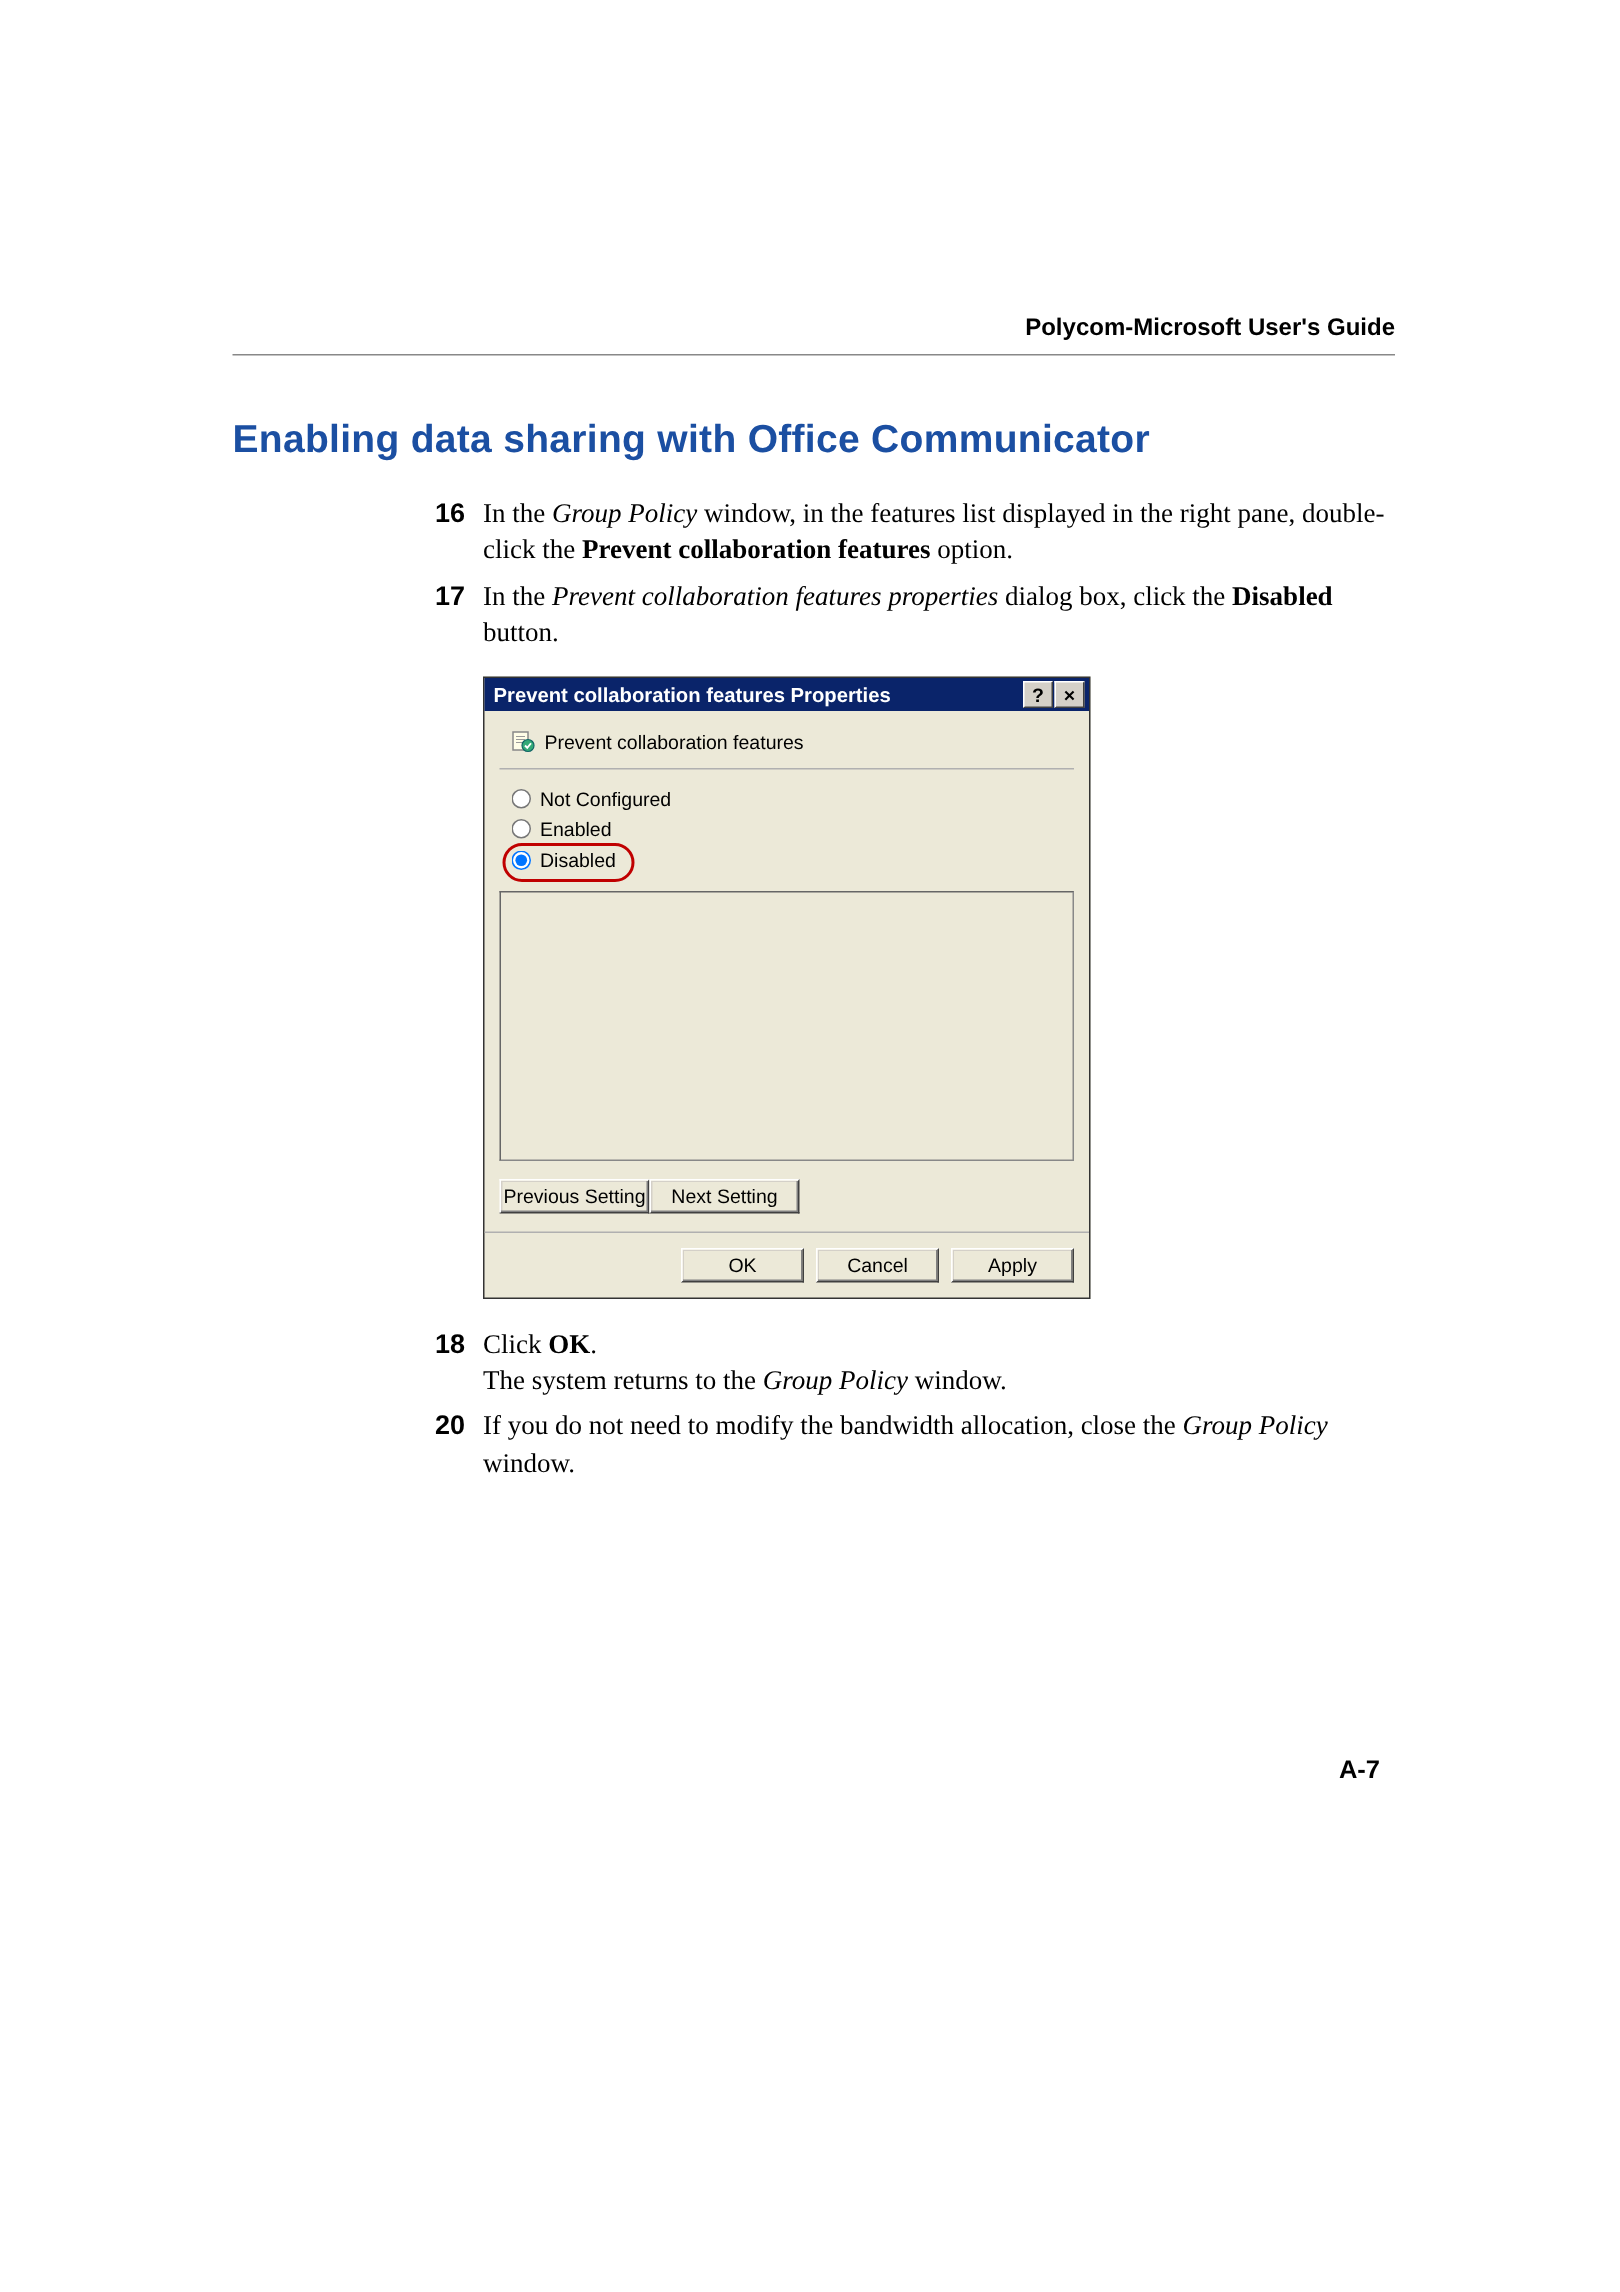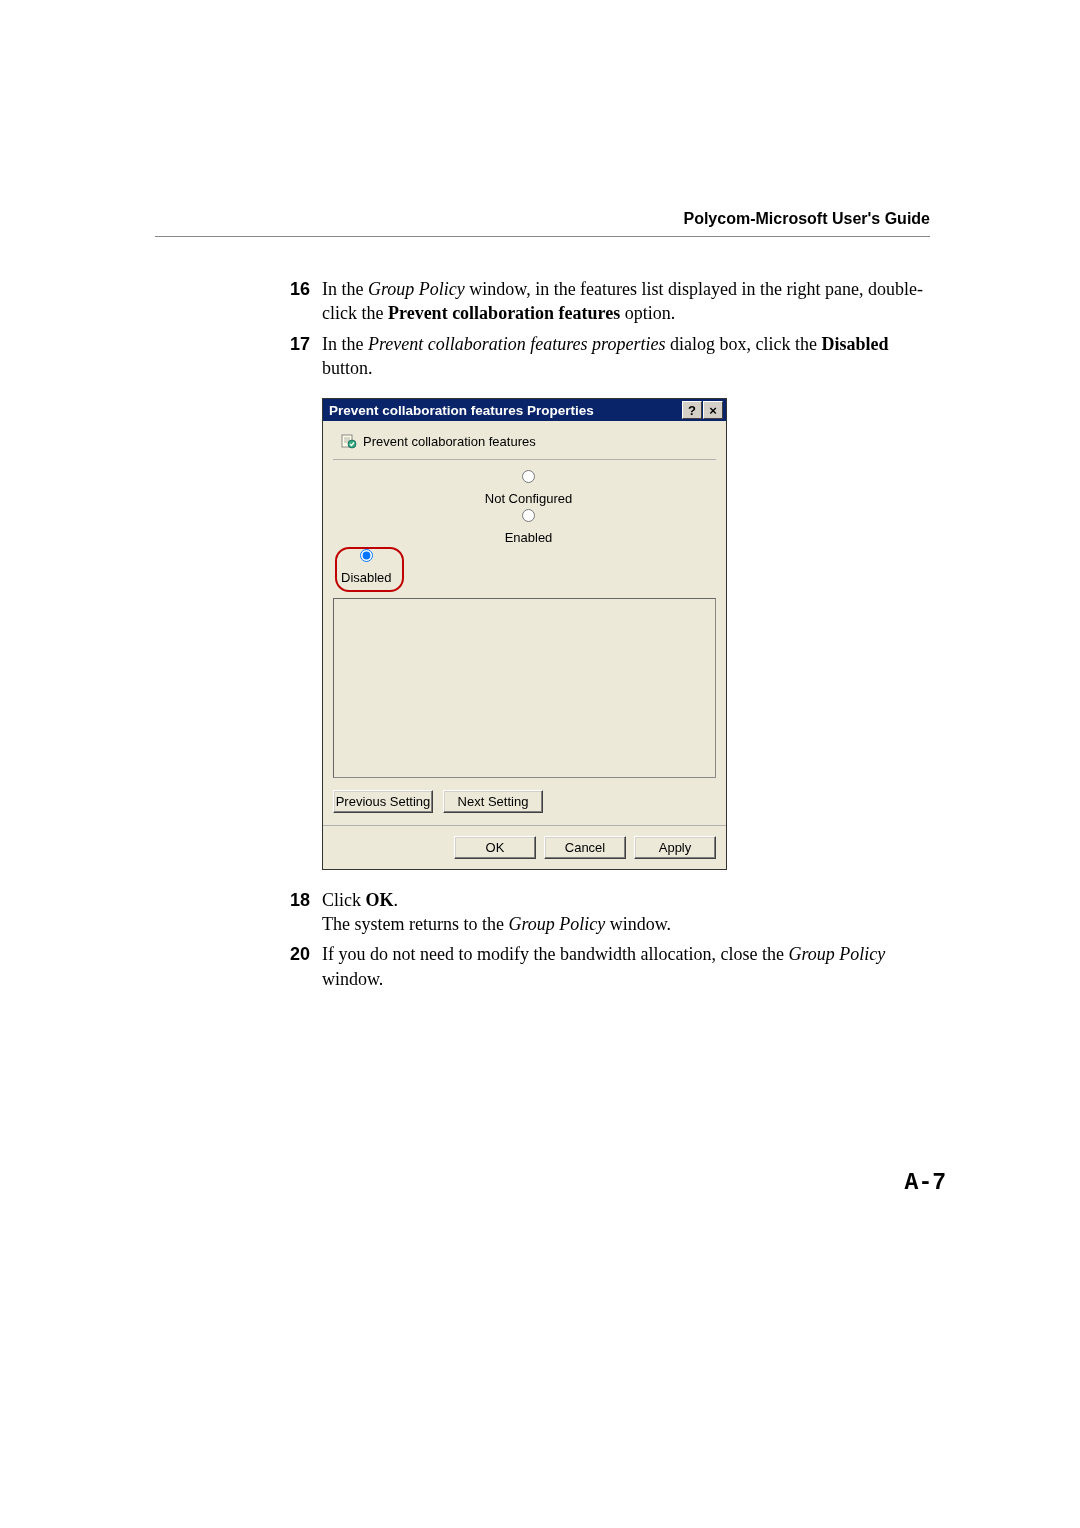--- a/index.html
+++ b/index.html
@@ -137,21 +137,20 @@
   }
   .radio-group {
     padding-left: 8px;
   }
   .radio-row {
     display: flex;
     align-items: center;
     gap: 6px;
     font-size: 13px;
     line-height: 1.5;
-    flex-direction: column;
   }
   .radio-row input[type="radio"] {
     margin: 0;
   }
   .circle-highlight {
     border: 2px solid #c00000;
     border-radius: 14px;
     padding: 0 10px 2px 4px;
     display: inline-flex;
     align-items: center;
@@ -161,21 +160,20 @@
   .mid-panel {
     height: 180px;
     border: 1px solid #888;
     border-top-color: #666;
     border-left-color: #666;
     background: #ece9d8;
     margin: 6px 0 12px 0;
   }
   .nav-buttons {
     display: flex;
-    gap: 10px;
     margin-bottom: 12px;
   }
   .win-btn {
     background: #ece9d8;
     border: 1px solid #fff;
     border-right-color: #404040;
     border-bottom-color: #404040;
     box-shadow: inset -1px -1px 0 #808080, inset 1px 1px 0 #d4d0c8;
     padding: 3px 0;
     font-family: Tahoma, Arial, sans-serif;
@@ -190,34 +188,35 @@
     padding-top: 4px;
     border-top: 1px solid #b0b0b0;
     margin: 0 -10px -10px -10px;
     padding: 10px;
   }
   .bottom-buttons .win-btn {
     min-width: 82px;
   }
   .page-num {
     position: absolute;
-    right: 134px;
+    right: 160px;
     top: 1170px;
-    font-family: Liberation Mono, monospace;
-    font-weight: bold;
-    font-size: 23px;
+    font-family: Liberation Sans, sans-serif;
+    font-weight: bold;
+    font-size: 17px;
   }
 </style>
 </head>
 <body>
 
 <div class="page">
   <div class="guide-title">Polycom-Microsoft User's Guide</div>
   <hr class="hr-line">
 
+  <h2 class="section-heading">Enabling data sharing with Office Communicator</h2>
 
   <div class="content">
 
     <div class="step">
       <div class="step-num">16</div>
       <div class="step-body">
         <span>In the </span><em>Group Policy</em><span> window, in the features list displayed in the right pane, double-click the </span><strong>Prevent collaboration features</strong><span> option.</span>
       </div>
     </div>
 

